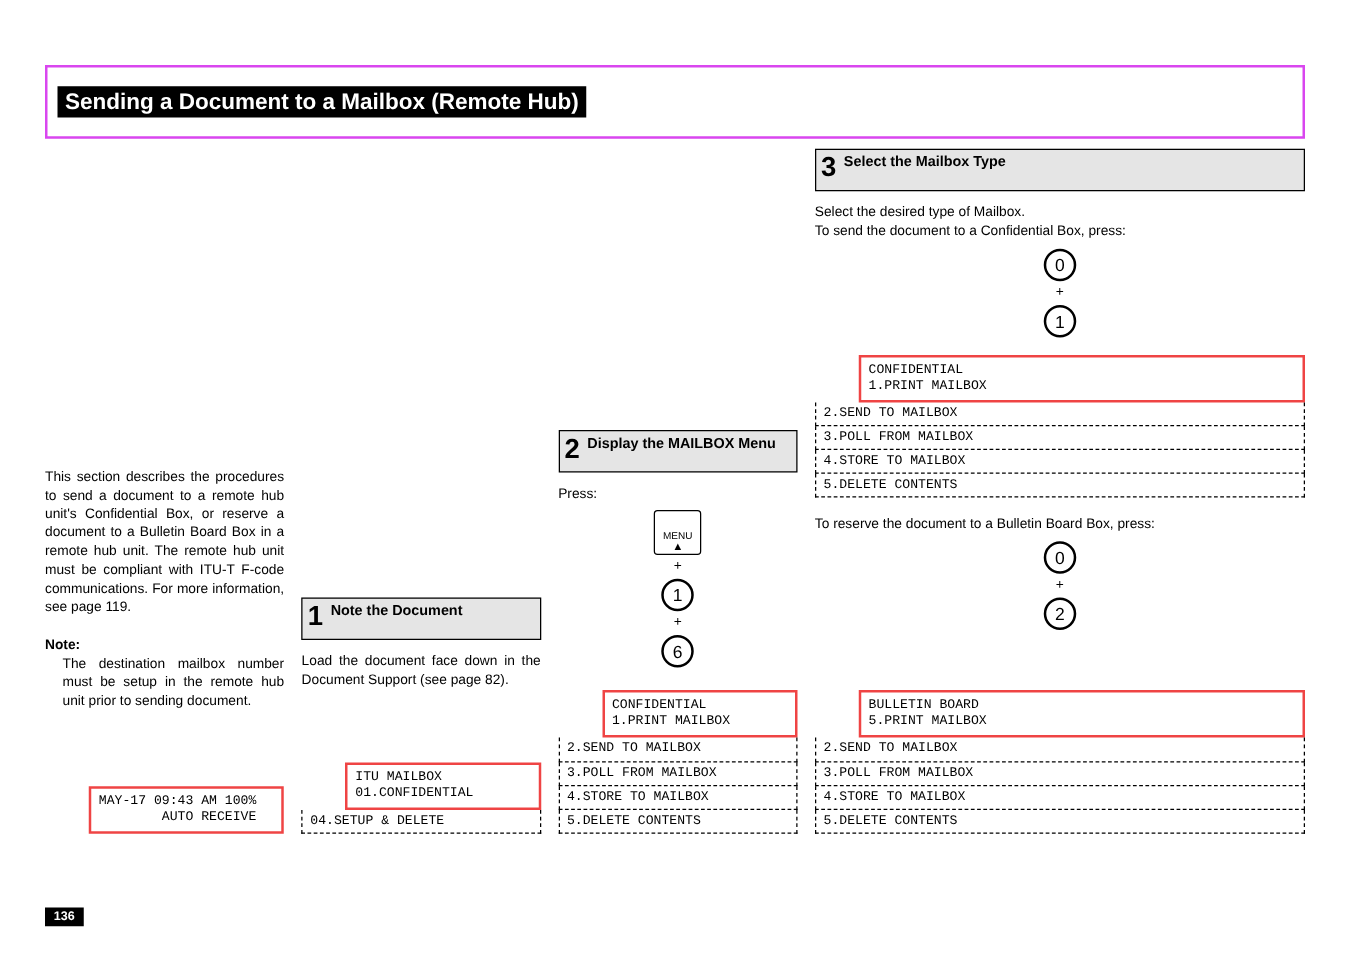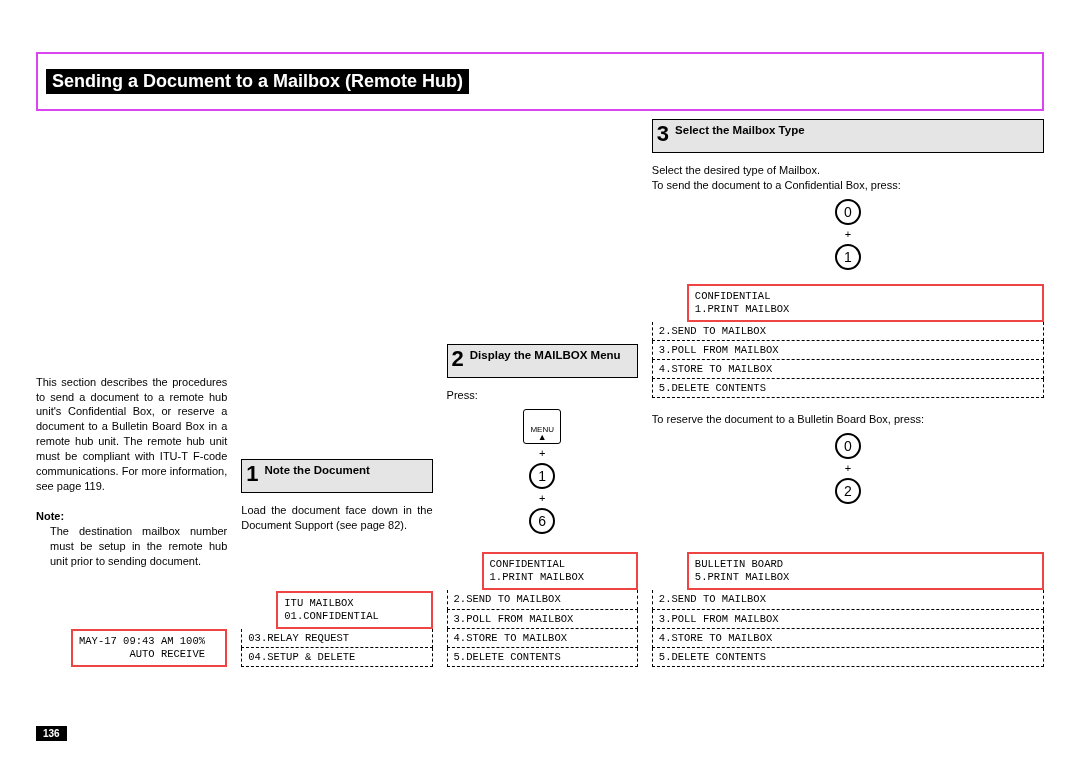--- a/index.html
+++ b/index.html
@@ -140,21 +140,20 @@
     </div>
 
     <div class="col">
       <div class="step-head">
         <span class="step-num">1</span>
         <span class="step-title">Note the Document</span>
       </div>
       <div class="bodytext">Load the document face down in the Document Support (see page 82).</div>
       <div class="lcd" style="margin-top:58px;">ITU MAILBOX
 01.CONFIDENTIAL</div>
-      <div class="lcd-dash">03.RELAY REQUEST</div>
       <div class="lcd-dash">04.SETUP &amp; DELETE</div>
     </div>
 
     <div class="col">
       <div class="step-head">
         <span class="step-num">2</span>
         <span class="step-title">Display the MAILBOX Menu</span>
       </div>
       <div>Press:</div>
       <div class="keyseq">

